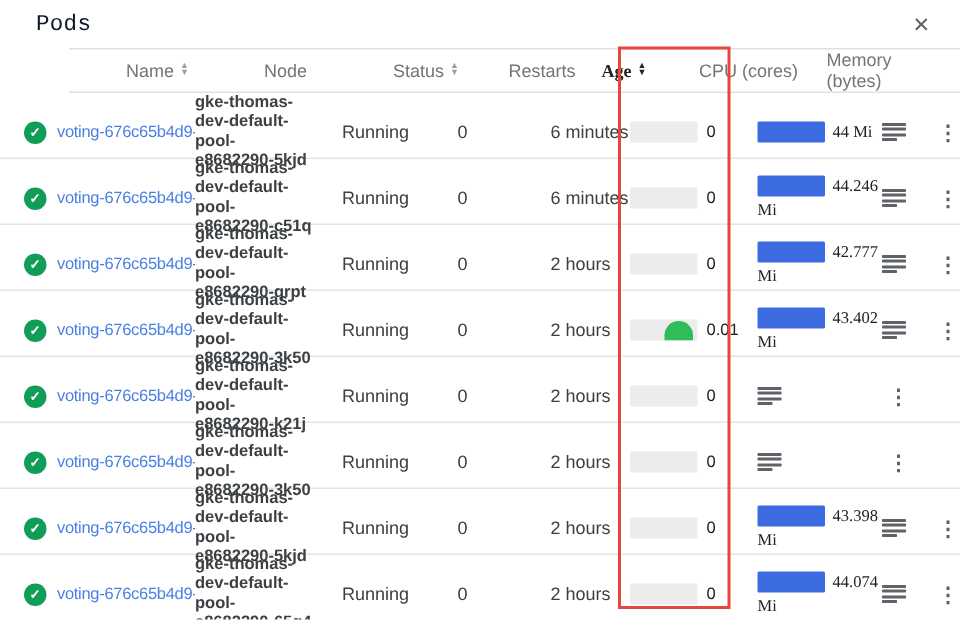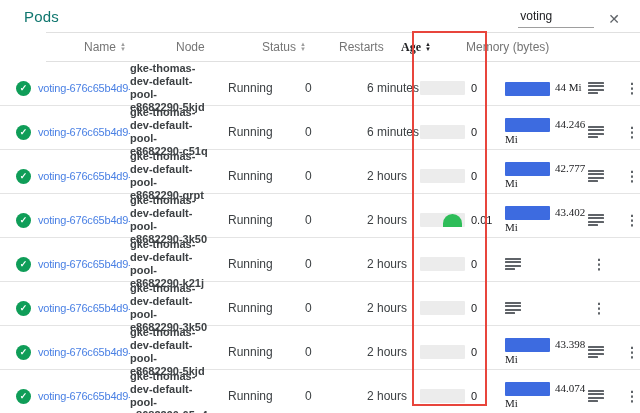--- a/index.html
+++ b/index.html
@@ -12,21 +12,21 @@
     overflow: hidden;
   }
   
   .page-header {
     height: 32px;
     padding: 8px 20px 0 24px;
     display: flex;
     justify-content: space-between;
     align-items: flex-start;
   }
-  .page-title { font-size: 15px; color: #0f766e; letter-spacing: .2px; }
+  .page-title { font-size: 15px; color: #0f172a; letter-spacing: .2px; font-family: Liberation Mono, monospace; }
   .search-area { display: flex; align-items: center; gap: 14px; margin-top: 1px; }
   .search-field {
     width: 76px;
     font-size: 12px;
     color: #202124;
     border-bottom: 1px solid #9e9e9e;
     padding: 0 2px 4px 2px;
   }
   .close-icon { font-size: 14px; color: #5f6368; line-height: 14px; cursor: pointer; }
 
@@ -97,21 +97,20 @@
     border: 2px solid #e8453c;
     pointer-events: none;
   }
 </style>
 </head>
 <body>
 
 <div class="page-header">
   <div class="page-title">Pods</div>
   <div class="search-area">
-    <div class="search-field">voting</div>
     <div class="close-icon">✕</div>
   </div>
 </div>
 
 <div class="table-header grid">
   <div></div>
   <div class="th">
     <span>Name</span>
     <span class="sort-icon">
       <span>▲</span>
@@ -132,20 +131,23 @@
     <span>Restarts</span>
   </div>
   <div class="th sorted">
     <span>Age</span>
     <span class="sort-icon">
       <span>▲</span>
         <span>▼</span>
     </span>
   </div>
   <div class="th">
+    <span>CPU (cores)</span>
+  </div>
+  <div class="th">
     <span>Memory (bytes)</span>
   </div>
   <div></div>
   <div></div>
 </div>
 
 <div id="table-body">
   <div class="row grid">
     <div>
       <div class="check-icon">✓</div>

